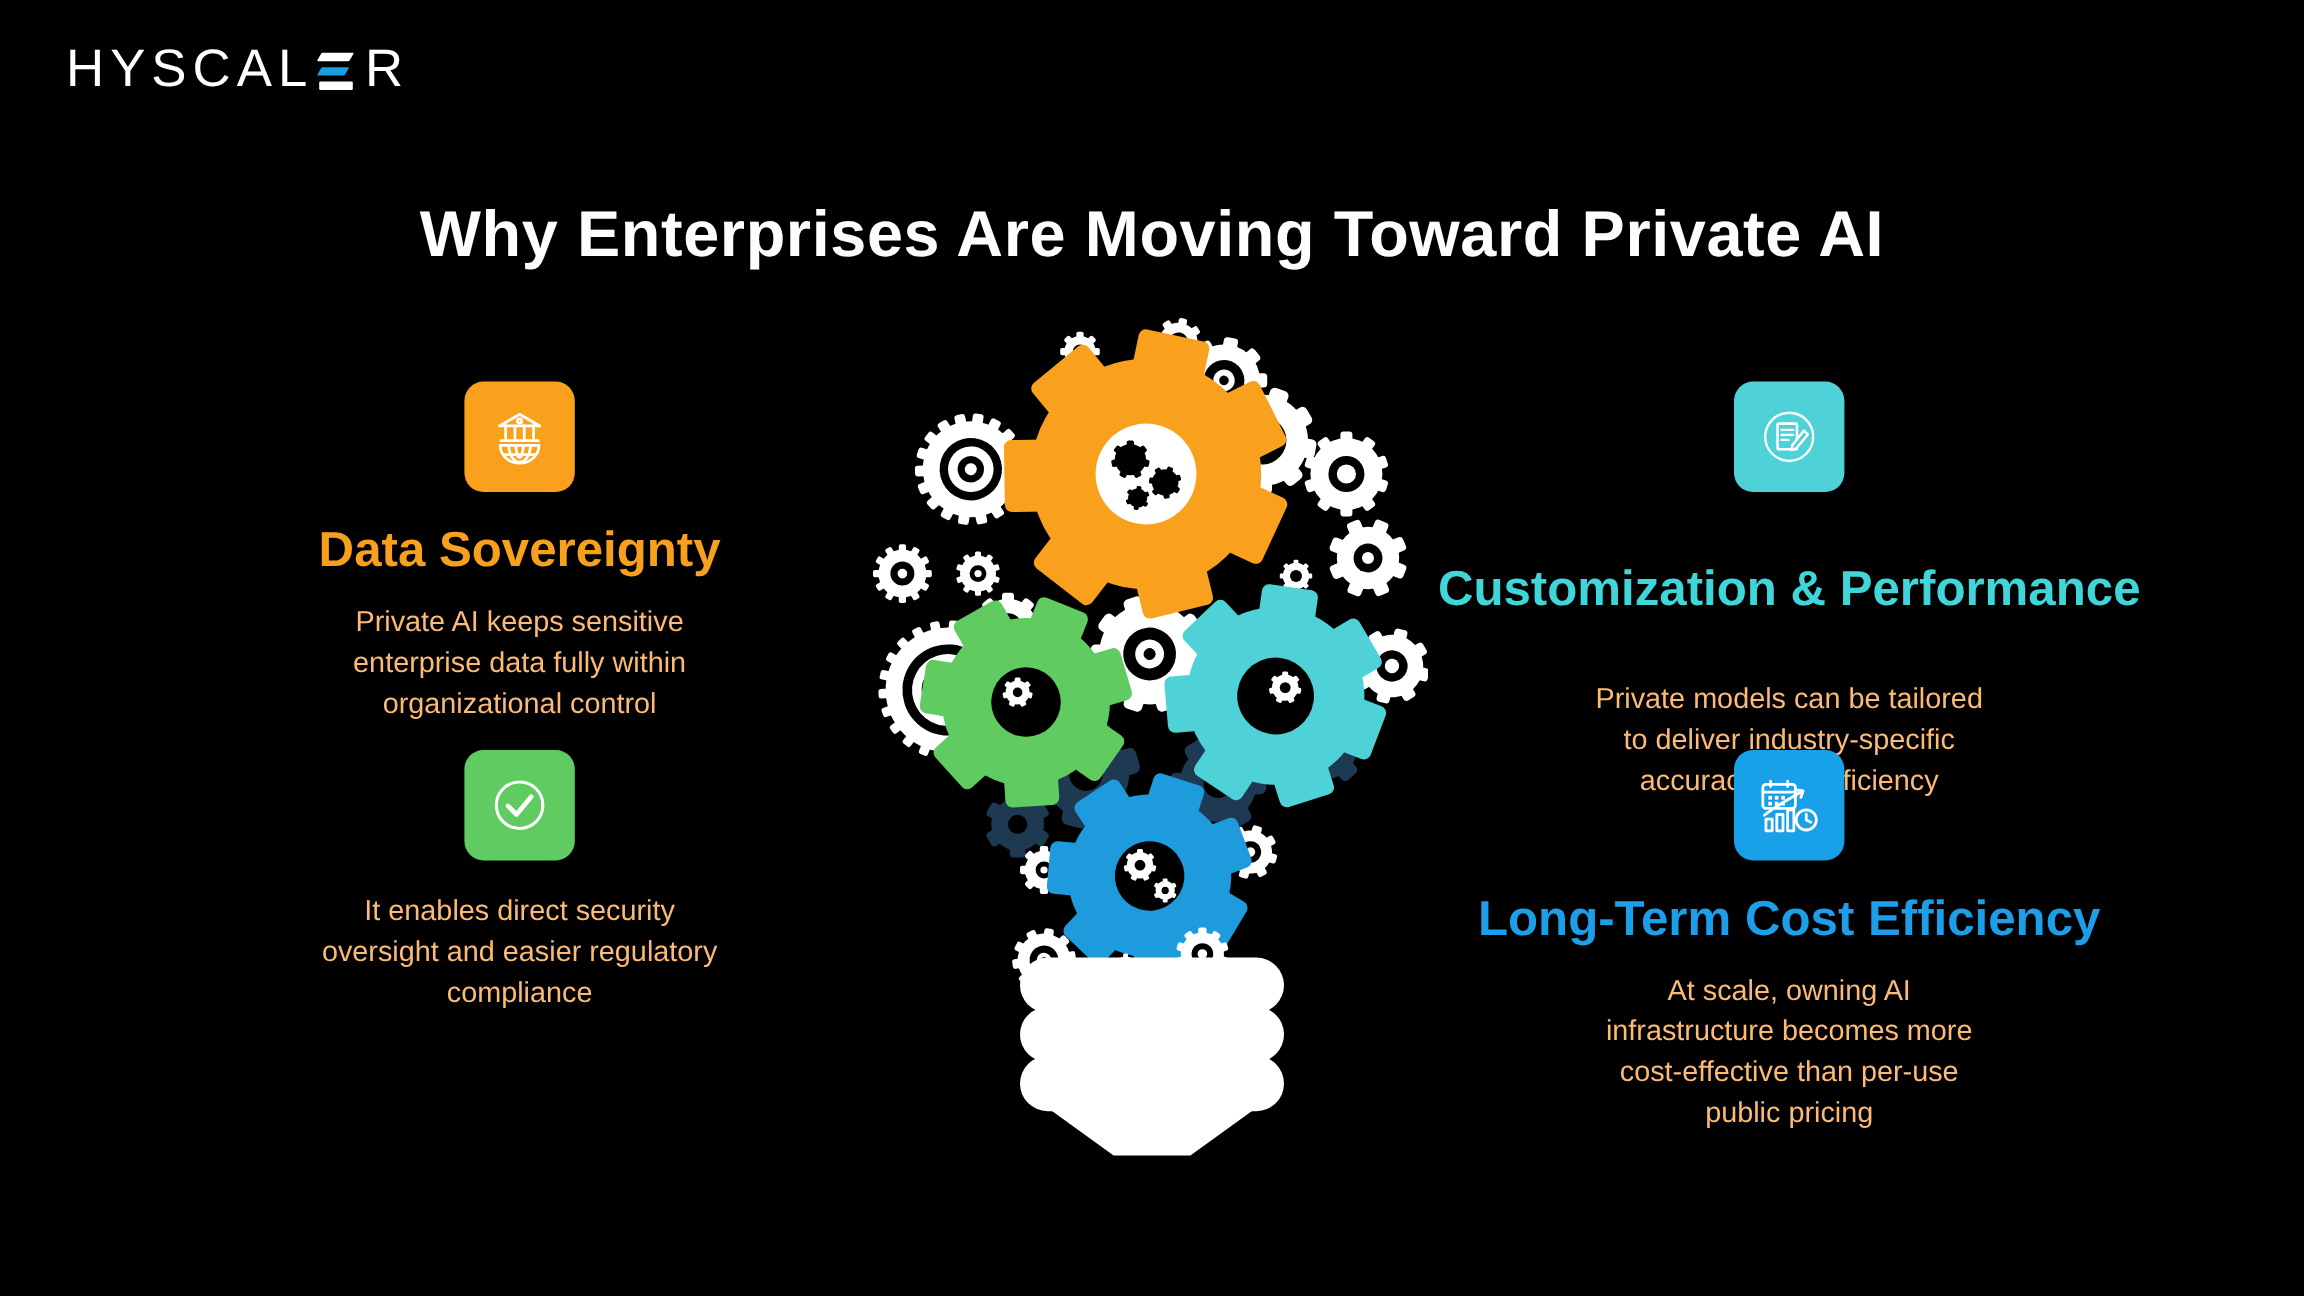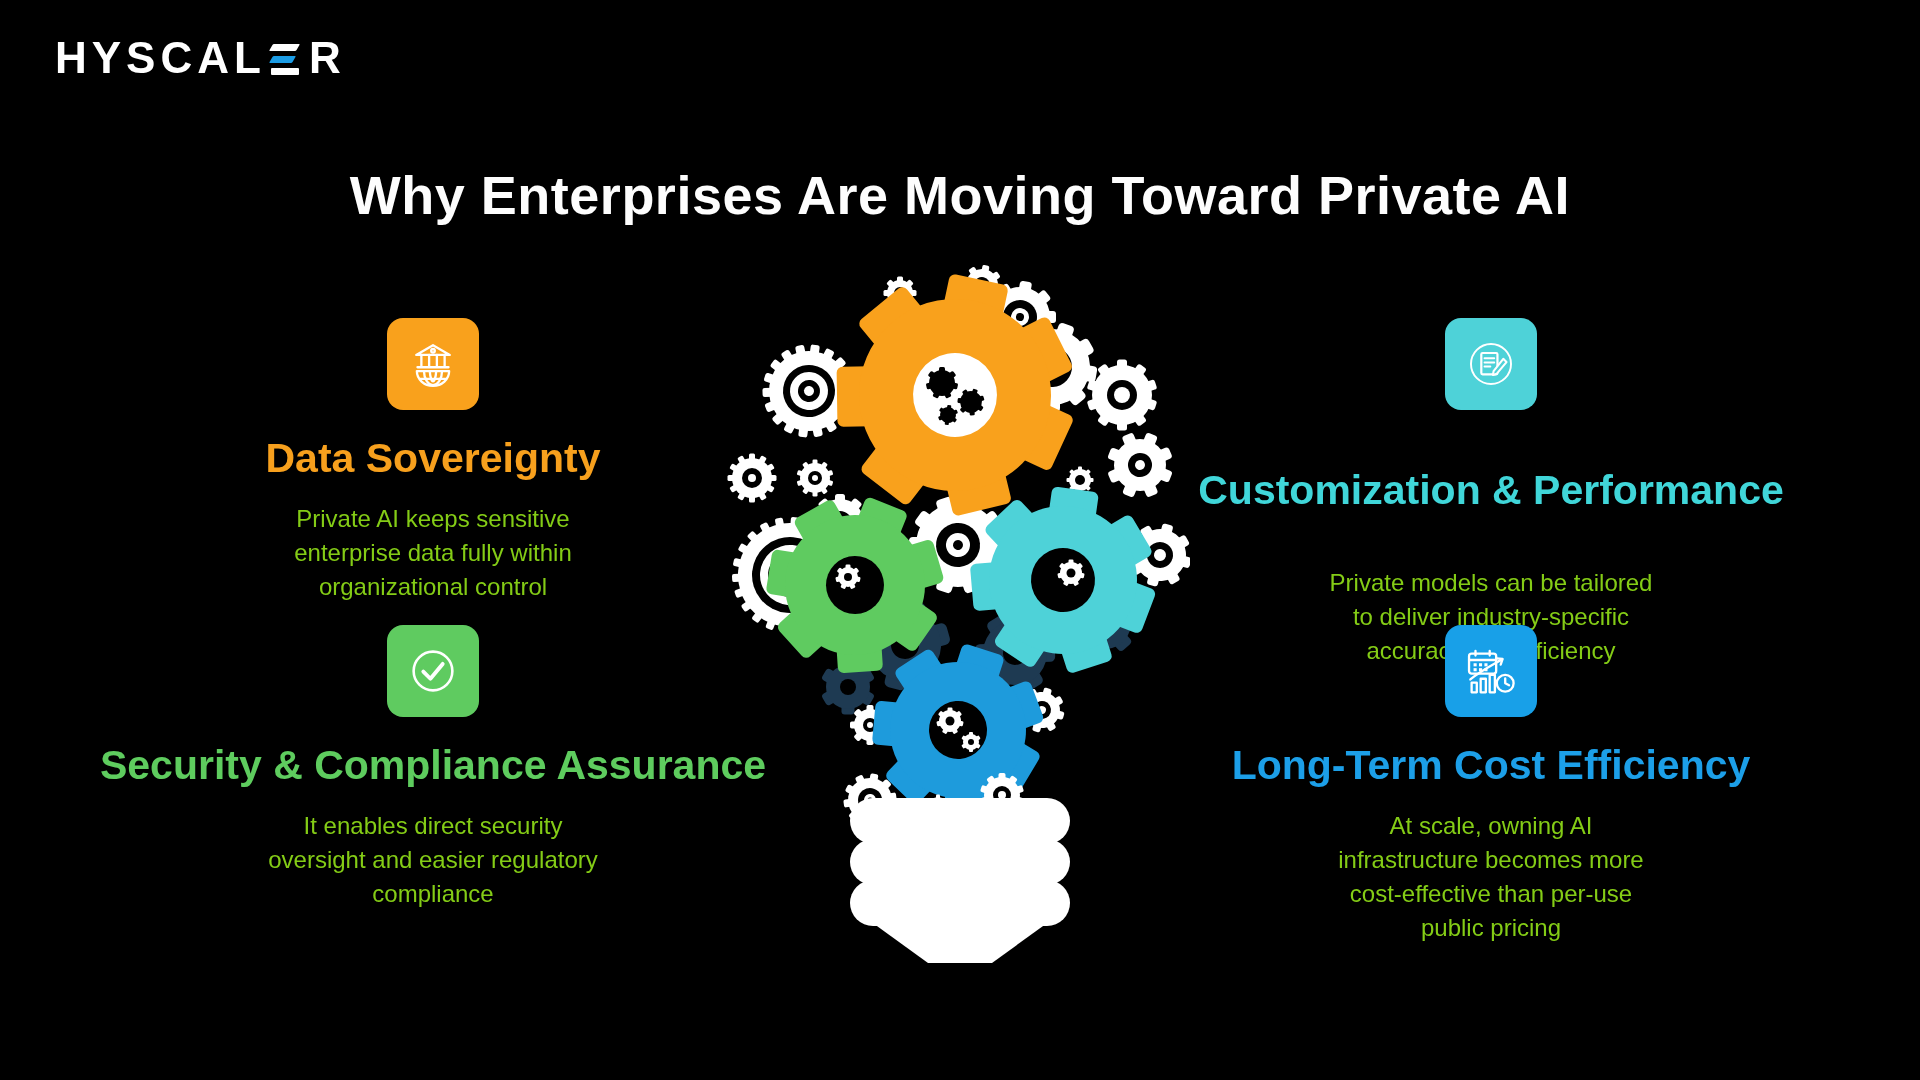--- a/index.html
+++ b/index.html
@@ -2,21 +2,21 @@
 <html><head>
 <meta charset="utf-8">
 <style>
   html,body{margin:0;padding:0;}
   body{
     width:1920px;height:1080px;background:#000;position:relative;overflow:hidden;
     font-family:"Liberation Sans", sans-serif;color:#fff;
   }
   
   .logo{position:absolute;left:55px;top:36px;display:flex;align-items:center;}
-  .logo-text{font-size:44px;font-weight:700;letter-spacing:5px;color:#fff;line-height:1;}
+  .logo-text{font-size:44px;font-weight:400;letter-spacing:5px;color:#fff;line-height:1;}
   .logo-e{display:inline-flex;flex-direction:column;gap:5px;margin:2px 10px 0 5px;}
   .logo-e i{display:block;height:7px;border-radius:1px;}
   .logo-e .e-top{width:27px;background:#fff;transform:skewX(-30deg);}
   .logo-e .e-mid{width:23px;background:#1B9CE5;transform:skewX(-30deg);}
   .logo-e .e-bot{width:28px;background:#fff;}
   
   .title{
     position:absolute;top:128px;left:0;width:100%;text-align:center;
     font-size:54px;font-weight:700;letter-spacing:.5px;color:#fdfdfd;
   }
@@ -30,21 +30,21 @@
   .icon-box svg{width:62px;height:62px;}
   .bg-orange{background:#F9A11C;}
   .bg-green{background:#5FCB60;}
   .bg-cyan{background:#4ED2D8;}
   .bg-blue{background:#18A0E8;}
   .heading{font-size:41px;font-weight:700;margin:0 0 21px 0;line-height:1.1;}
   .c-orange{color:#F7A01D;}
   .c-green{color:#5ECC5E;}
   .c-cyan{color:#40D6D9;}
   .c-blue{color:#1C9FE8;}
-  .body-text{font-size:24px;line-height:34px;color:#84cc16;white-space:pre-line;}
+  .body-text{font-size:24px;line-height:34px;color:#fdba74;white-space:pre-line;}
   
   .bulb-wrap{position:absolute;left:720px;top:255px;width:470px;height:710px;}
   .bulb-wrap svg{width:100%;height:100%;display:block;}
 </style>
 </head>
 <body>
 
 <div class="logo">
   <span class="logo-text">HYSCAL</span>
   <span class="logo-e">
@@ -76,21 +76,20 @@
 organizational control</div>
 </div>
 
 <div class="card card-bl">
   <div class="icon-box bg-green">
     <svg viewBox="0 0 48 48" fill="none" stroke="#fff" stroke-linecap="round" stroke-linejoin="round">
       <circle cx="24" cy="24" r="15" stroke-width="2"></circle>
       <path d="M16.5 24.5 L22 30 L31.5 18.5" stroke-width="3"></path>
     </svg>
   </div>
-  <div class="heading c-green">Security &amp; Compliance Assurance</div>
   <div class="body-text">It enables direct security
 oversight and easier regulatory
 compliance</div>
 </div>
 
 <div class="card card-tr">
   <div class="icon-box bg-cyan">
     <svg viewBox="0 0 48 48" fill="none" stroke="#fff" stroke-linecap="round" stroke-linejoin="round">
       <circle cx="24" cy="24" r="15.5" stroke-width="1.5"></circle>
       <rect x="16.5" y="15.5" width="12.5" height="16.5" rx="1" stroke-width="1.7"></rect>

